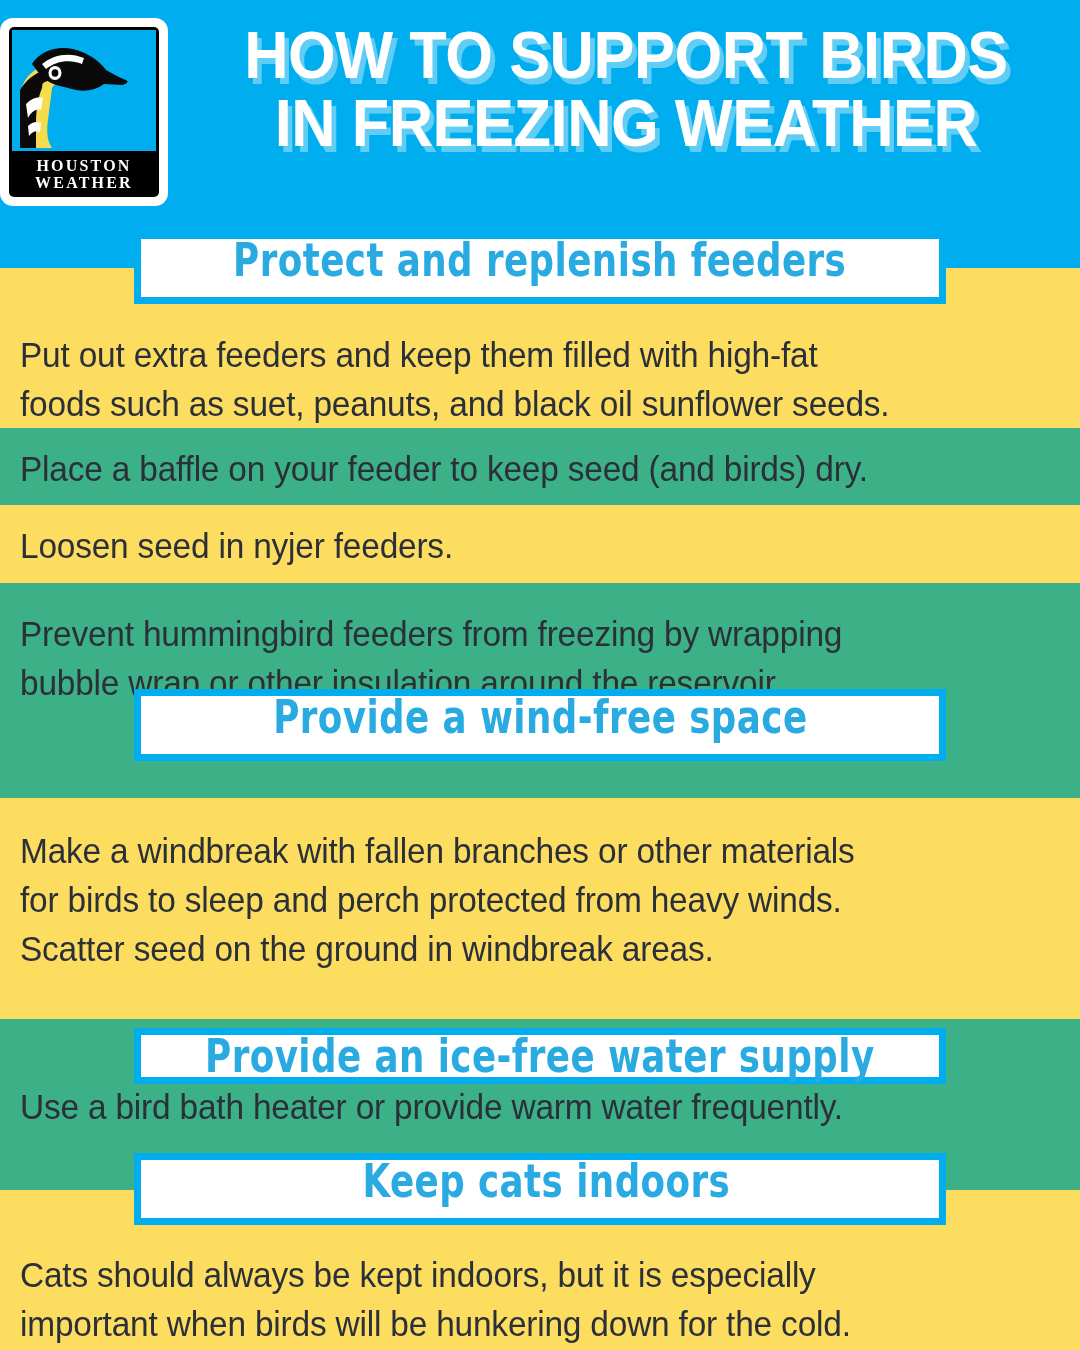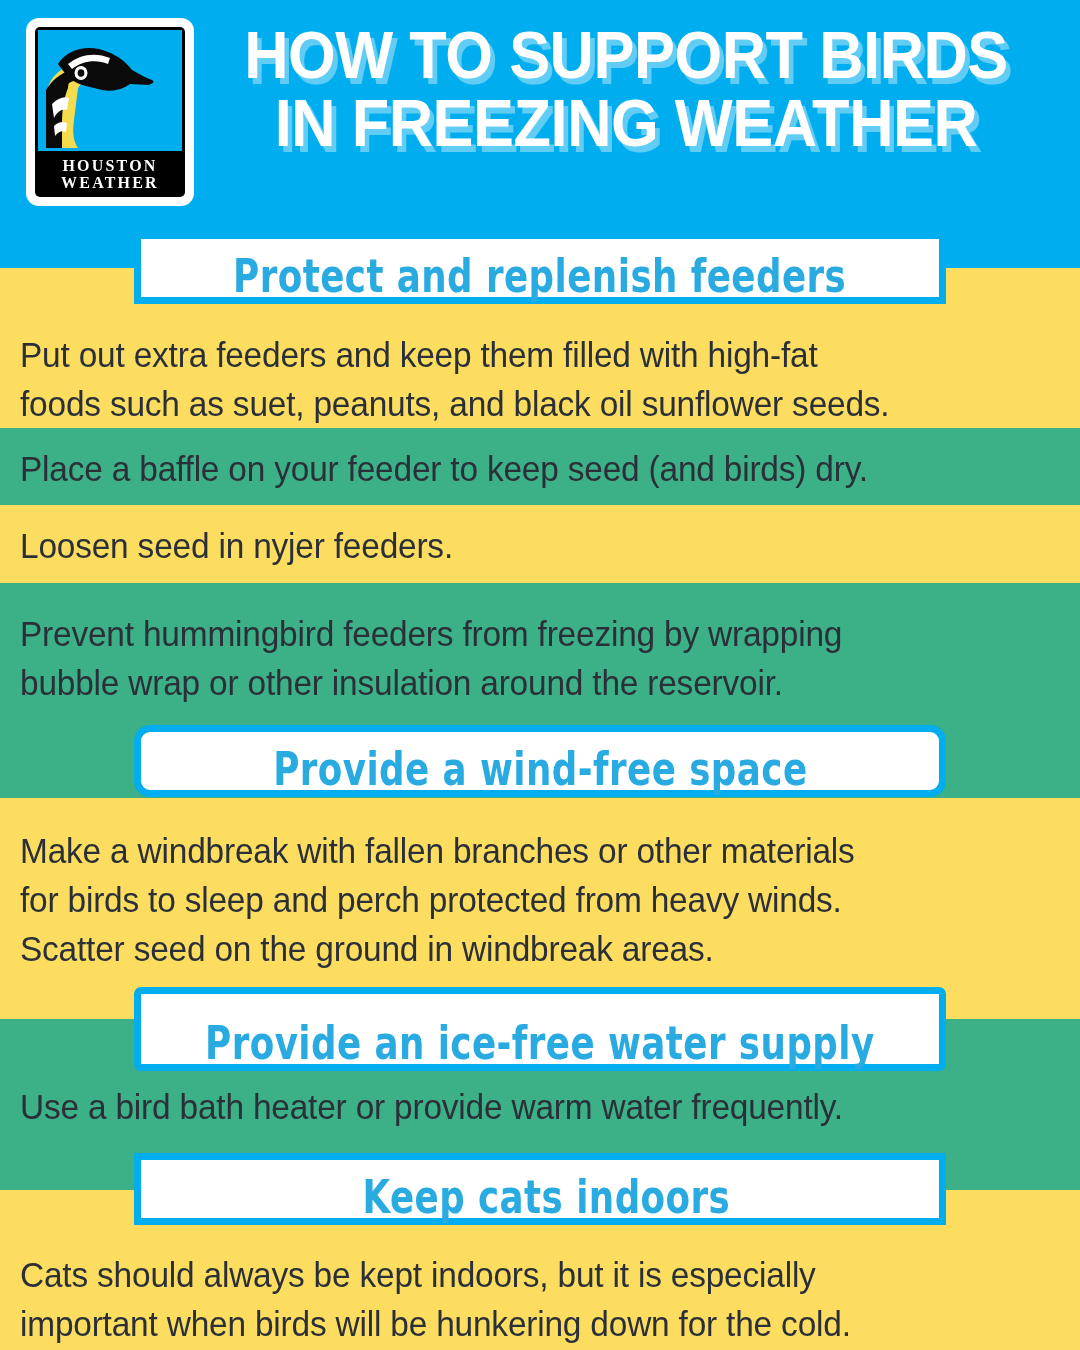--- a/index.html
+++ b/index.html
@@ -24,21 +24,21 @@
     left: 0;
     width: 1080px;
   }
   .band-blue   { background: #00AEEF; }
   .band-yellow { background: #FCDD5F; }
   .band-green  { background: #3CB087; }
 
   
   #logo {
     position: absolute;
-    left: 26px;
+    left: 0;
     top: 18px;
     width: 168px;
     height: 188px;
     background: #ffffff;
     border-radius: 13px;
     box-sizing: border-box;
     padding: 9px;
     text-align: right;
   }
   #logo-inner {
@@ -106,21 +106,21 @@
 
   
   .sec-header {
     position: absolute;
     left: 134px;
     width: 812px;
     box-sizing: border-box;
     background: #ffffff;
     border: 7px solid #00AEEF;
     display: flex;
-    align-items: flex-end;
+    align-items: flex-start;
     justify-content: center;
   }
   .sec-header-text {
     color: #29ABE2;
     font-family: "DejaVu Sans", sans-serif;
     font-weight: bold;
     font-size: 42px;
     line-height: 1;
     letter-spacing: 0.5px;
     transform: scaleX(0.85) scaleY(1.12);
@@ -197,29 +197,29 @@
   <div class="body-text" style="top:330px;">Put out extra feeders and keep them filled with high-fat
 foods such as suet, peanuts, and black oil sunflower seeds.</div>
 
   <div class="body-text" style="top:444px;">Place a baffle on your feeder to keep seed (and birds) dry.</div>
 
   <div class="body-text" style="top:521px;">Loosen seed in nyjer feeders.</div>
 
   <div class="body-text" style="top:609px;">Prevent hummingbird feeders from freezing by wrapping
 bubble wrap or other insulation around the reservoir.</div>
 
-  <div class="sec-header" style="top:725px; height:72px;border-radius:16px;">
+  <div class="sec-header" style="top:689px; height:72px;">
     <span class="sec-header-text">Provide a wind-free space</span>
   </div>
 
   <div class="body-text" style="top:826px;">Make a windbreak with fallen branches or other materials
 for birds to sleep and perch protected from heavy winds.
 Scatter seed on the ground in windbreak areas.</div>
 
-  <div class="sec-header" style="top:987px; height:84px;border-radius:7px;">
+  <div class="sec-header" style="top:1028px; height:56px;">
     <span class="sec-header-text">Provide an ice-free water supply</span>
   </div>
 
   <div class="body-text" style="top:1082px;">Use a bird bath heater or provide warm water frequently.</div>
 
   <div class="sec-header" style="top:1153px; height:72px;padding-left:12px;">
     <span class="sec-header-text">Keep cats indoors</span>
   </div>
 
   <div class="body-text" style="top:1250px;">Cats should always be kept indoors, but it is especially

